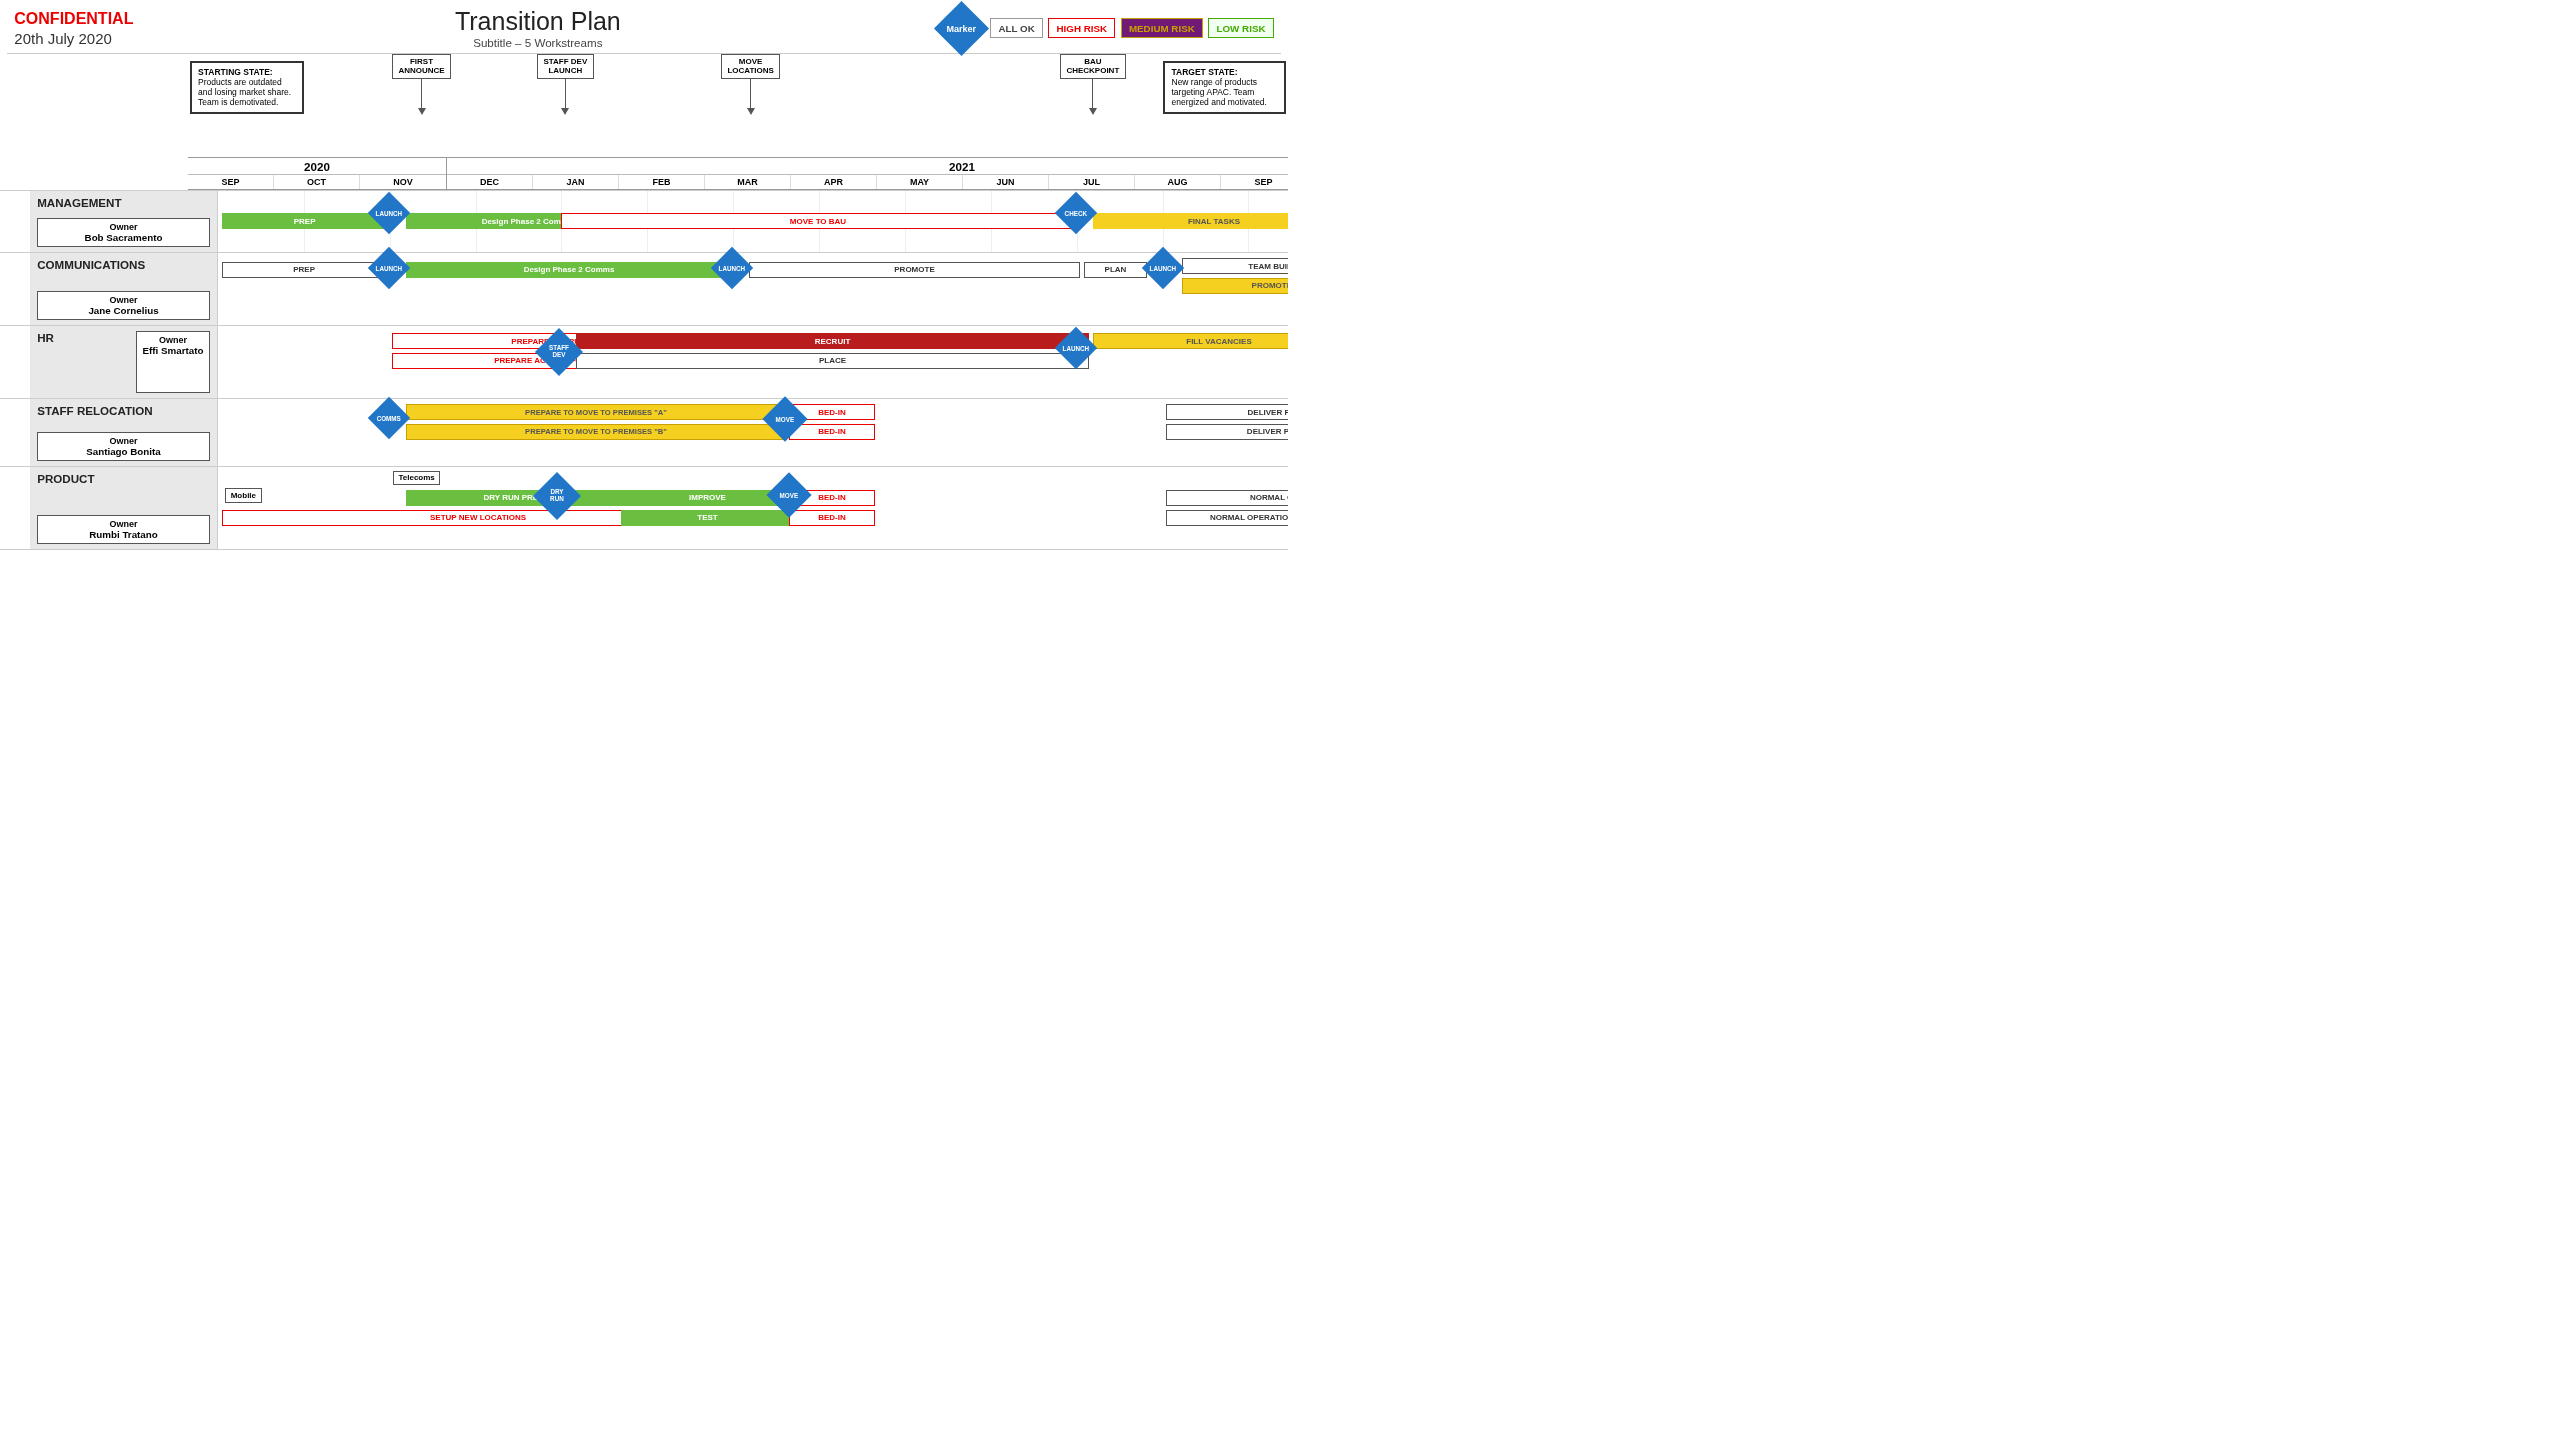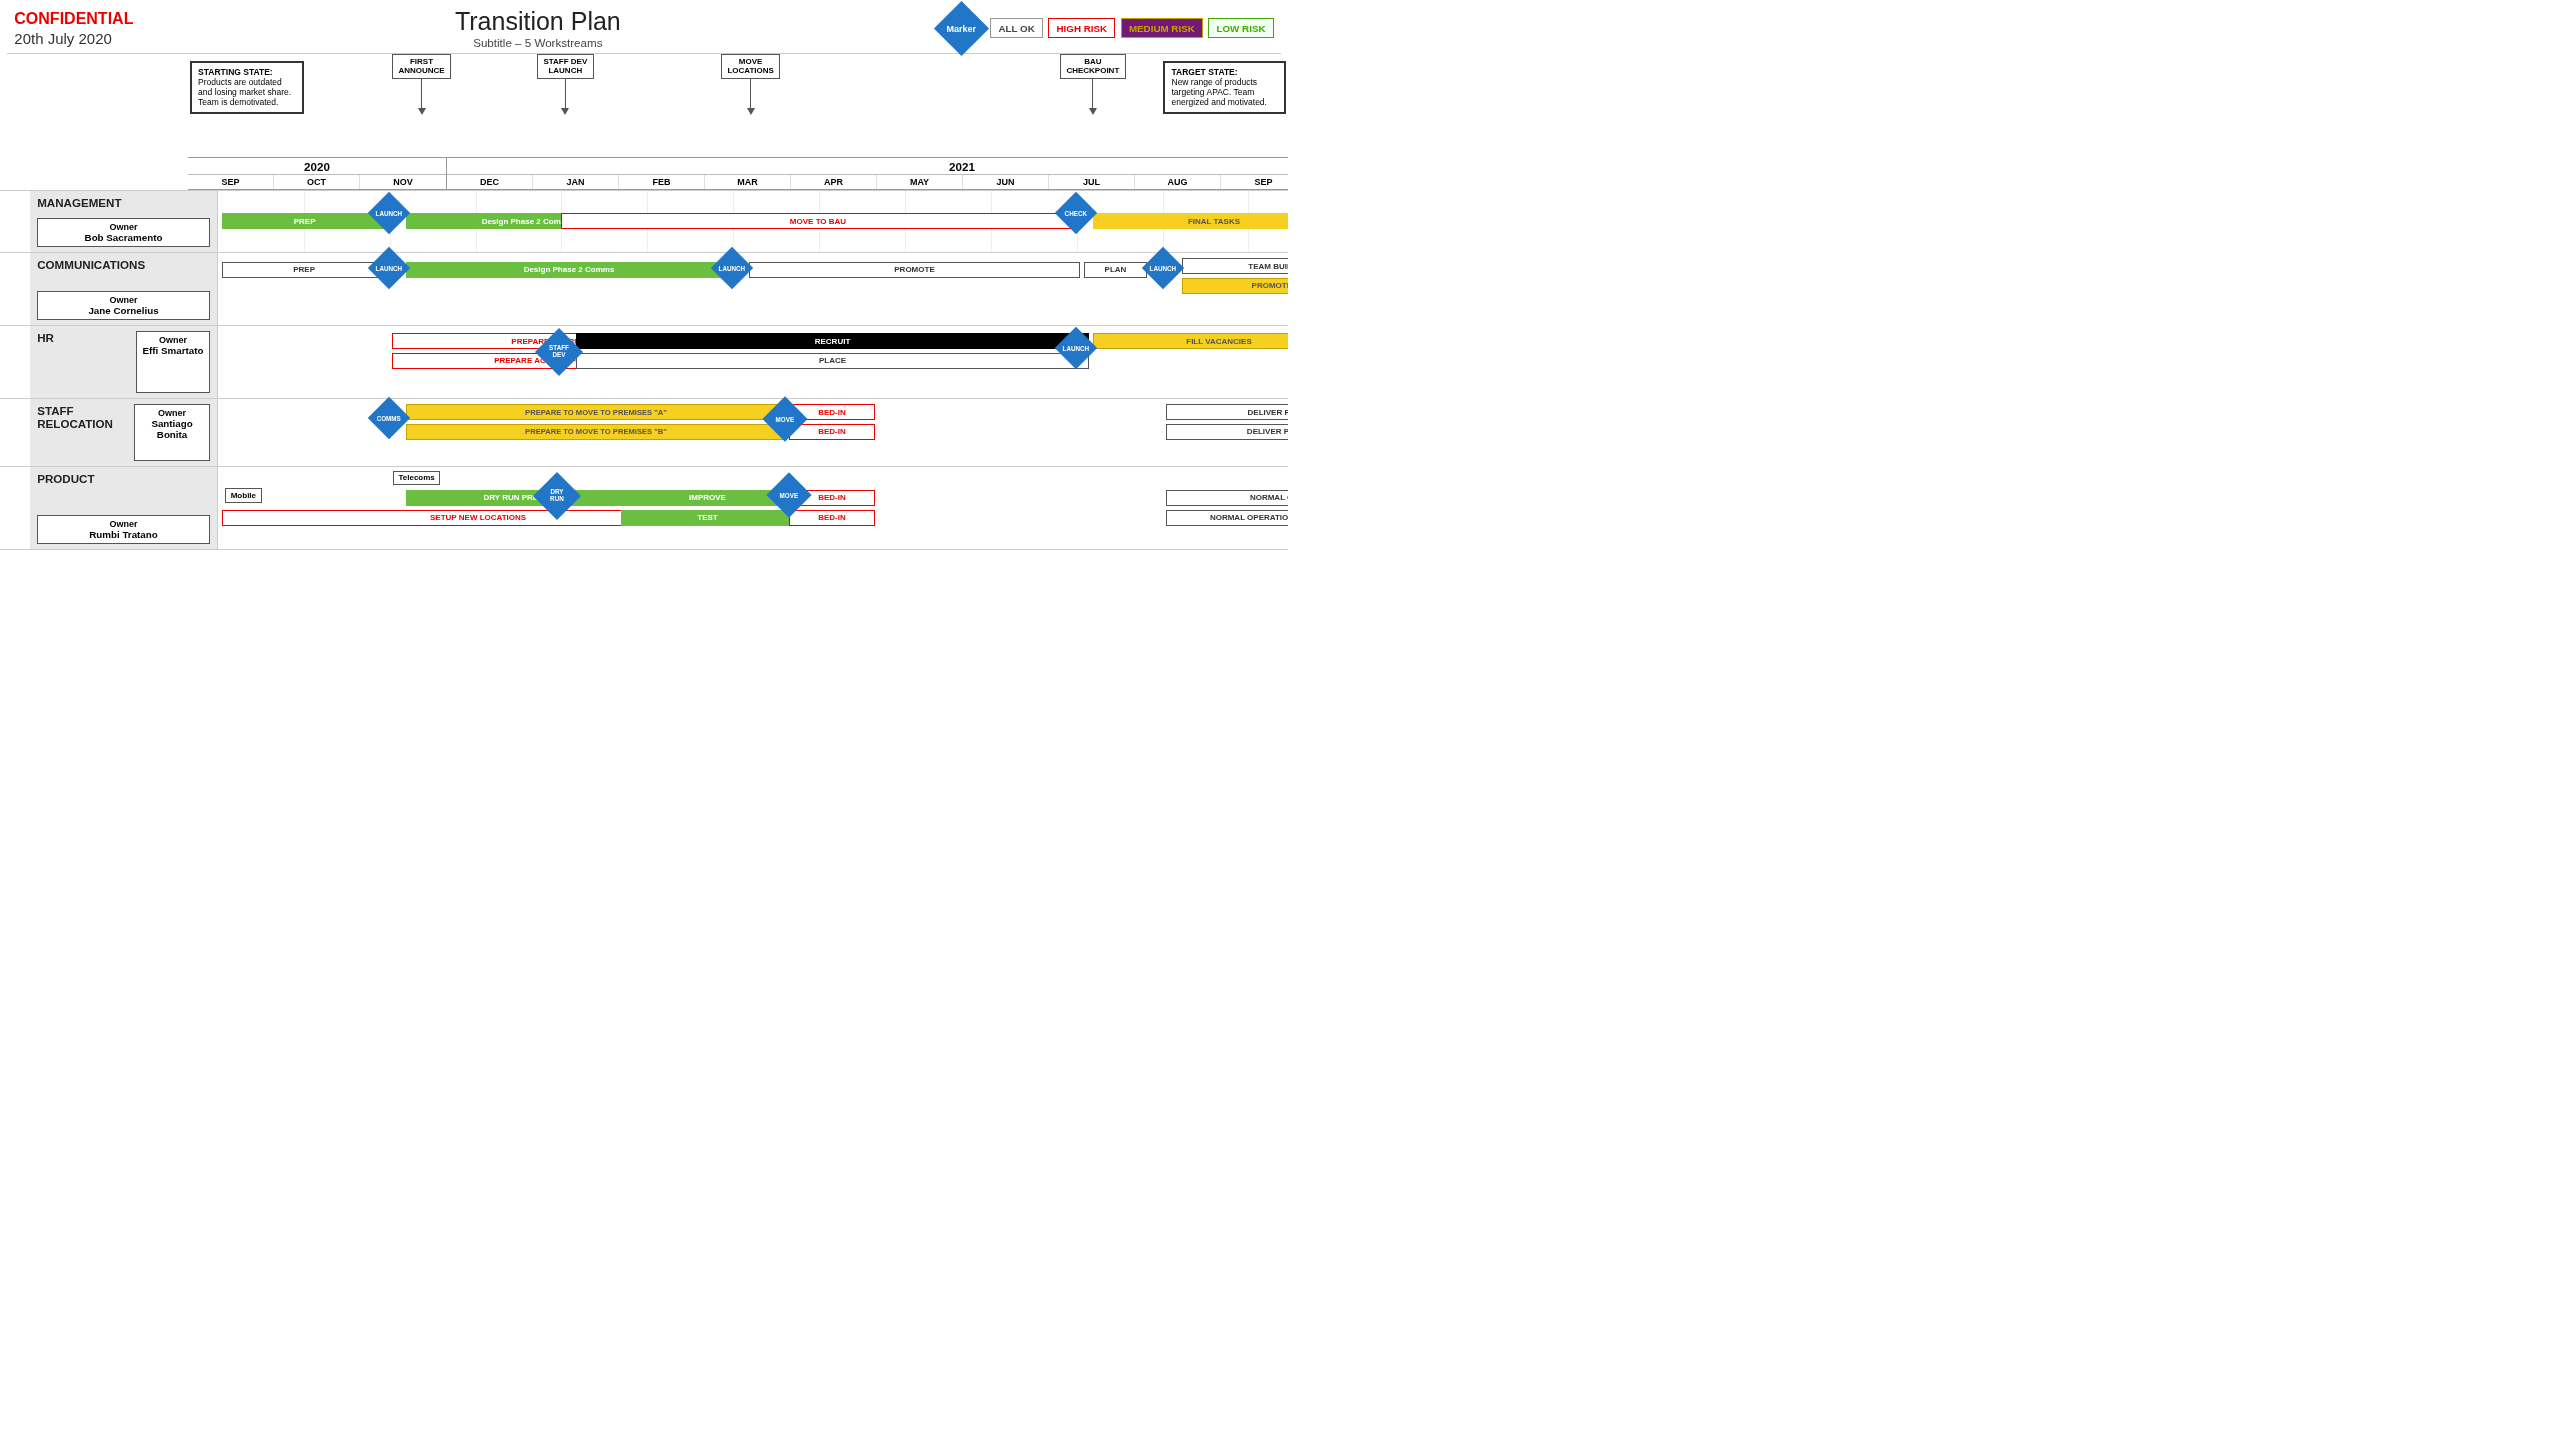--- a/index.html
+++ b/index.html
@@ -232,34 +232,34 @@
   <div class="ws-content" style="flex:1;position:relative;height:72px;overflow:visible;">
 
     <div style="position:absolute;left:174px;top:7.2px;width:331px;height:16px;background:#fff;border:1.8px solid #e00;display:flex;align-items:center;justify-content:center;font-size:8px;font-weight:bold;color:#e00;">PREPARE RECRUITERS</div>
 
     <div style="position:absolute;left:174px;top:27px;width:331px;height:16px;background:#fff;border:1.8px solid #e00;display:flex;align-items:center;justify-content:center;font-size:8px;font-weight:bold;color:#e00;">PREPARE AGENCY FOR SUPPLY</div>
 
     <div style="position:absolute;left:324px;top:9px;width:34px;height:34px;background:#2176c7;transform:rotate(45deg);display:flex;align-items:center;justify-content:center;z-index:10;">
       <span style="transform:rotate(-45deg);color:#fff;font-size:6.3px;font-weight:bold;text-align:center;line-height:1.1;">STAFF<br>DEV</span>
     </div>
 
-    <div style="position:absolute;left:358px;top:7.2px;width:513px;height:16px;background:#000000;display:flex;align-items:center;justify-content:center;font-size:8px;font-weight:bold;color:#fff;">RECRUIT</div>
+    <div style="position:absolute;left:358px;top:7.2px;width:513px;height:16px;background:#b91c1c;display:flex;align-items:center;justify-content:center;font-size:8px;font-weight:bold;color:#fff;">RECRUIT</div>
 
     <div style="position:absolute;left:358px;top:27px;width:513px;height:16px;background:#fff;border:1.3px solid #555;display:flex;align-items:center;justify-content:center;font-size:8px;font-weight:bold;color:#333;">PLACE</div>
 
     <div style="position:absolute;left:843px;top:7.2px;width:30px;height:30px;background:#2176c7;transform:rotate(45deg);display:flex;align-items:center;justify-content:center;z-index:10;">
       <span style="transform:rotate(-45deg);color:#fff;font-size:6.3px;font-weight:bold;">LAUNCH</span>
     </div>
 
     <div style="position:absolute;left:875px;top:7.2px;width:252px;height:16px;background:#f5d020;border:0.9px solid #c8a000;display:flex;align-items:center;justify-content:center;font-size:8px;font-weight:bold;color:#555;">FILL VACANCIES</div>
   </div>
 </div>
 
 <div class="workstream-row ws-reloc" style="display:flex;border-top:0.9px solid #ccc;">
-  <div class="ws-label-cell" style="width:188px;min-width:188px;background:#e8e8e8;padding:5.4px 7.2px;border-right:0.9px solid #ccc;height:67px;display:flex;flex-direction:row;justify-content:space-between;">
+  <div class="ws-label-cell" style="width:188px;min-width:188px;background:#e8e8e8;padding:5.4px 7.2px;border-right:0.9px solid #ccc;height:67px;display:flex;flex-direction:column;justify-content:space-between;">
     <div class="ws-name">STAFF RELOCATION</div>
     <div class="owner-box" style="border:1.3px solid #555;padding:2.7px 5.4px;text-align:center;background:#fff;">
       <div class="owner-title" style="font-size:9px;font-weight:bold;">Owner</div>
       <div class="owner-name" style="font-size:9.8px;font-weight:bold;">Santiago Bonita</div>
     </div>
   </div>
   <div class="ws-content" style="flex:1;position:relative;height:67px;overflow:visible;">
 
     <div style="position:absolute;left:156px;top:4.5px;width:30px;height:30px;background:#2176c7;transform:rotate(45deg);display:flex;align-items:center;justify-content:center;z-index:10;">
       <span style="transform:rotate(-45deg);color:#fff;font-size:6.3px;font-weight:bold;">COMMS</span>

